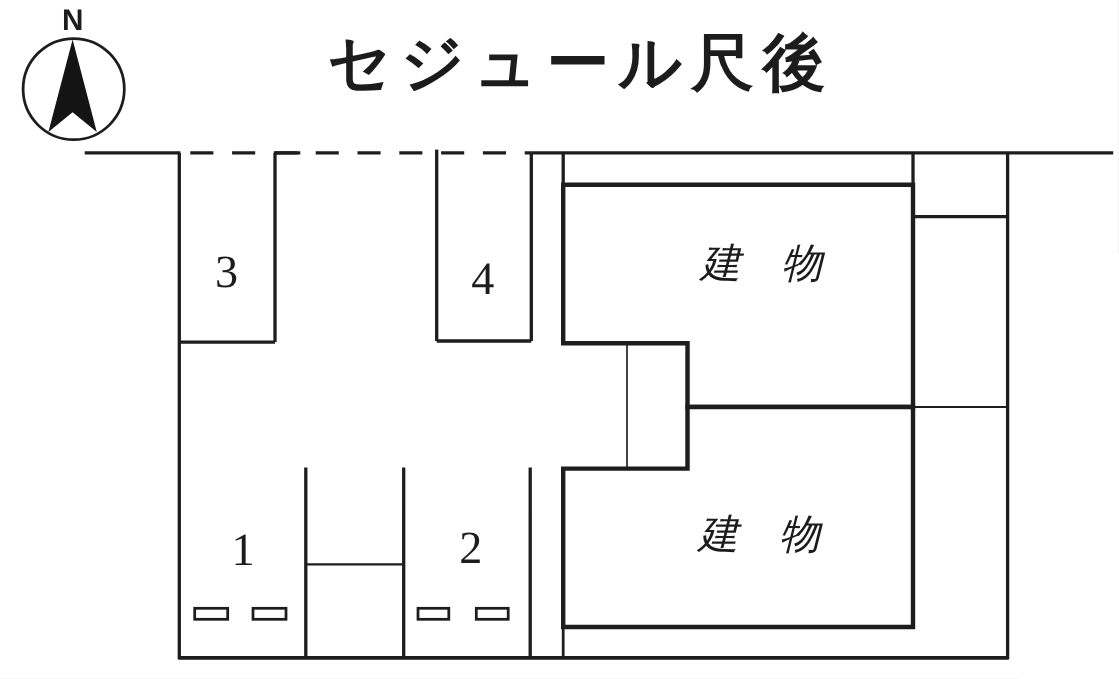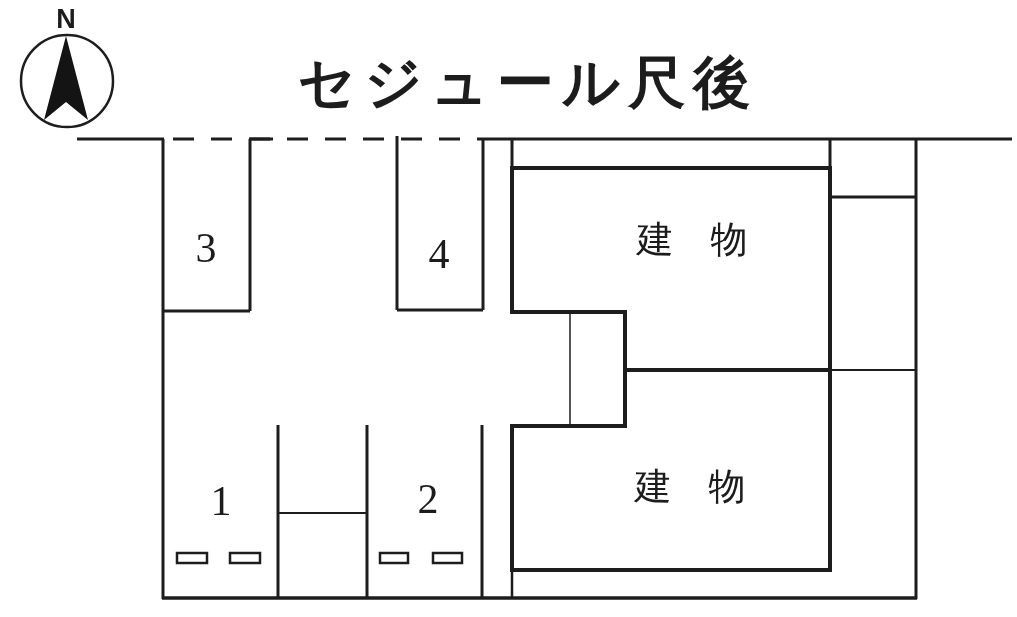--- a/index.html
+++ b/index.html
@@ -16,31 +16,31 @@
     transform:translate(-50%,-50%);
     color:#1c1c1c;
     white-space:nowrap;
     line-height:1;
   }
   .title{
     font-family:"Liberation Serif","DejaVu Serif",serif;
     font-size:57px;
     font-weight:600;
     letter-spacing:8px;
-    margin-top:24px;
   }
   .space-num{
     font-family:"Liberation Serif","DejaVu Serif",serif;
     font-size:42px;
     font-weight:400;
   }
   .bldg{
     font-size:37px;
     font-weight:500;
     letter-spacing:0px;
+    font-style:italic;
   }
   .north{
     font-size:27px;
     font-weight:700;
   }
 </style>
 </head>
 <body>
 
 <div class="canvas">

